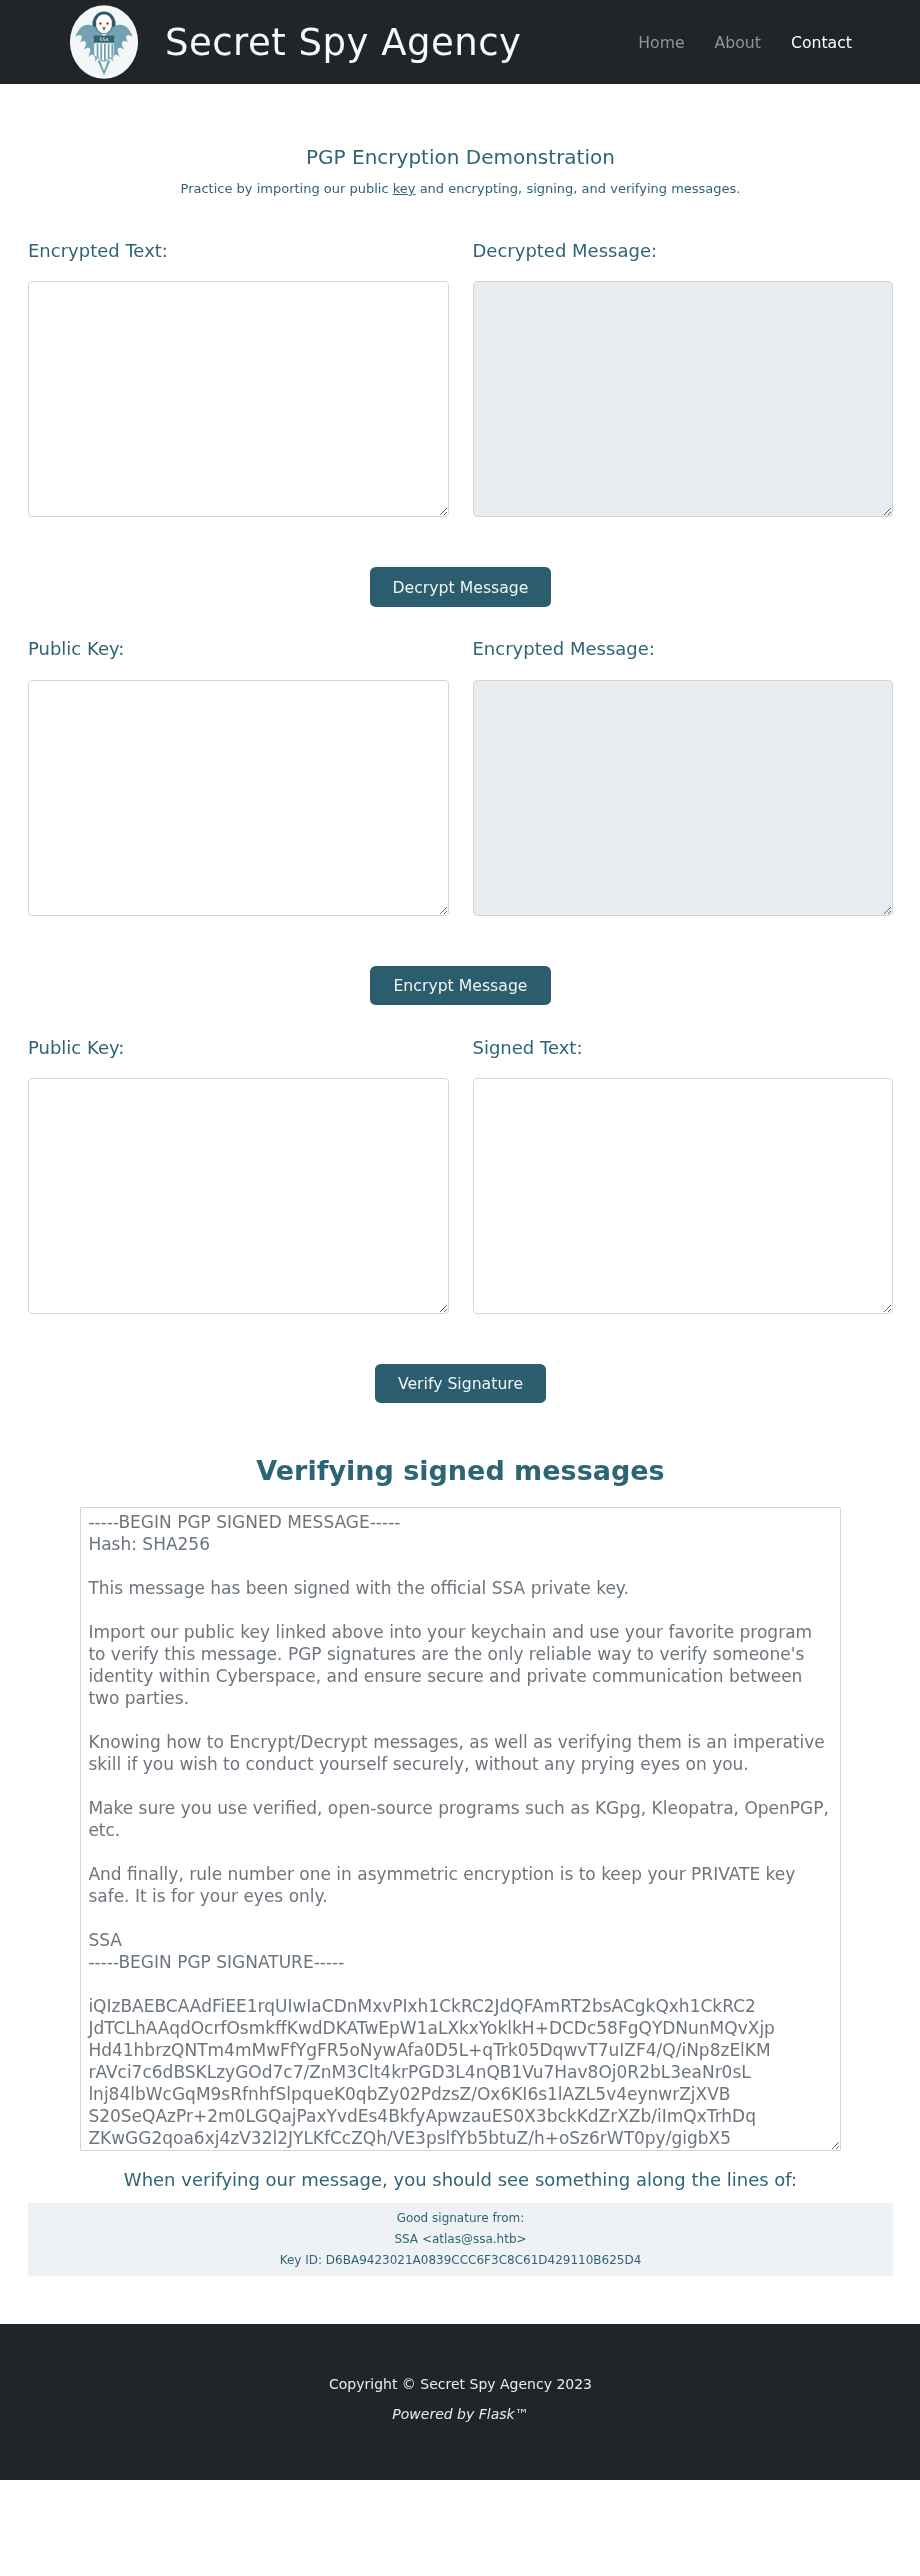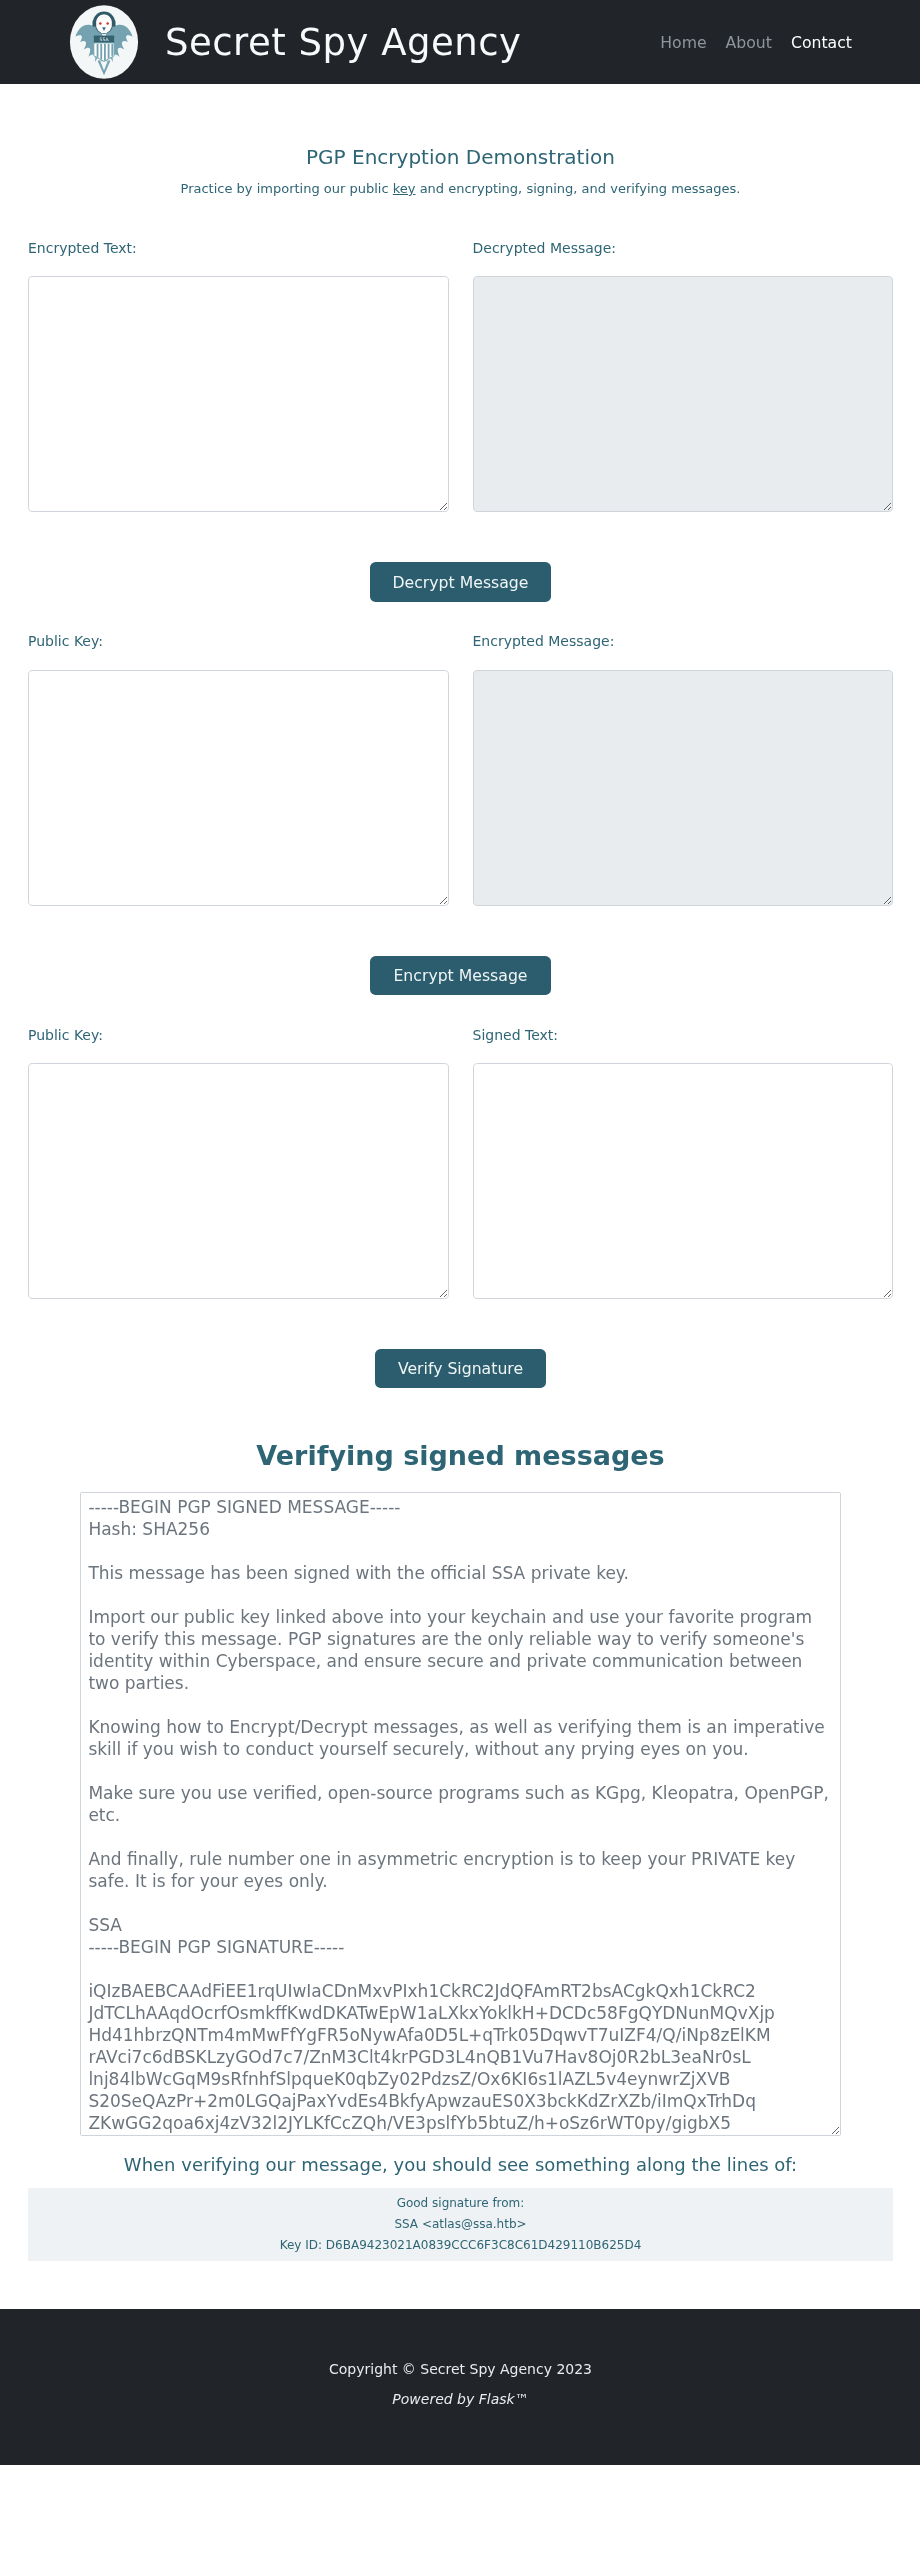--- a/index.html
+++ b/index.html
@@ -3,35 +3,35 @@
 <meta charset="utf-8">
 <style>
   html,body { margin:0; padding:0; background:#ffffff; }
   body { font-family:"DejaVu Sans", sans-serif; color:#212529; width:921px; }
 
   
   .site-header { height:84px; background:#212529; display:flex; align-items:center; padding:0 69px; box-sizing:border-box; }
   .brand-link { display:flex; align-items:center; text-decoration:none; }
   .logo-svg { width:70px; height:76px; display:block; }
   .brand-title { color:#f8f9fa; font-size:37px; font-weight:400; margin-left:26px; letter-spacing:0.5px; white-space:nowrap; }
-  .main-nav { margin-left:auto; display:flex; gap:19px; font-size:15.7px; }
+  .main-nav { margin-left:auto; display:flex; gap:30px; font-size:15.7px; }
   .main-nav a { text-decoration:none; color:#8e959c; }
   .main-nav a.active { color:#ffffff; }
 
   
   .page-title { margin:61px 0 0; text-align:center; font-size:20px; font-weight:400; color:#2e6575; }
   .page-subtitle { margin:12px 0 0; text-align:center; font-size:13px; color:#2e6575; }
   .page-subtitle a { color:#2e6575; }
 
   
   .container { padding:0 28px; }
   .io-row { display:flex; gap:24px; margin-top:31.5px; }
   .io-row.first { margin-top:44px; }
   .io-col { flex:1; min-width:0; }
-  .io-label { display:block; font-size:14px; color:#2e6575; margin-bottom:20.4px; }
+  .io-label { display:block; font-size:18px; color:#2e6575; margin-bottom:20.4px; }
   textarea.io { width:100%; height:236px; box-sizing:border-box; border:0.9px solid #ced4da; border-radius:4.6px;
                 font-family:"DejaVu Sans", sans-serif; font-size:14px; color:#495057; padding:5.6px 9.3px; background:#ffffff; }
   textarea.io:disabled, textarea.io.readonly { background:#e9ecef; }
 
   .action-btn { display:block; margin:46px auto 0; background:#2b5d6e; color:#f0f5f6; border:none; border-radius:5.6px;
                 font-family:"DejaVu Sans", sans-serif; font-size:15.7px; padding:10.2px 23px; cursor:pointer; }
 
   
   .verify-heading { margin:52px 0 0; text-align:center; font-size:27px; font-weight:700; color:#2e6575; }
   .pgp-box { display:block; width:761px; height:644px; margin:20.4px auto 0; box-sizing:border-box;

